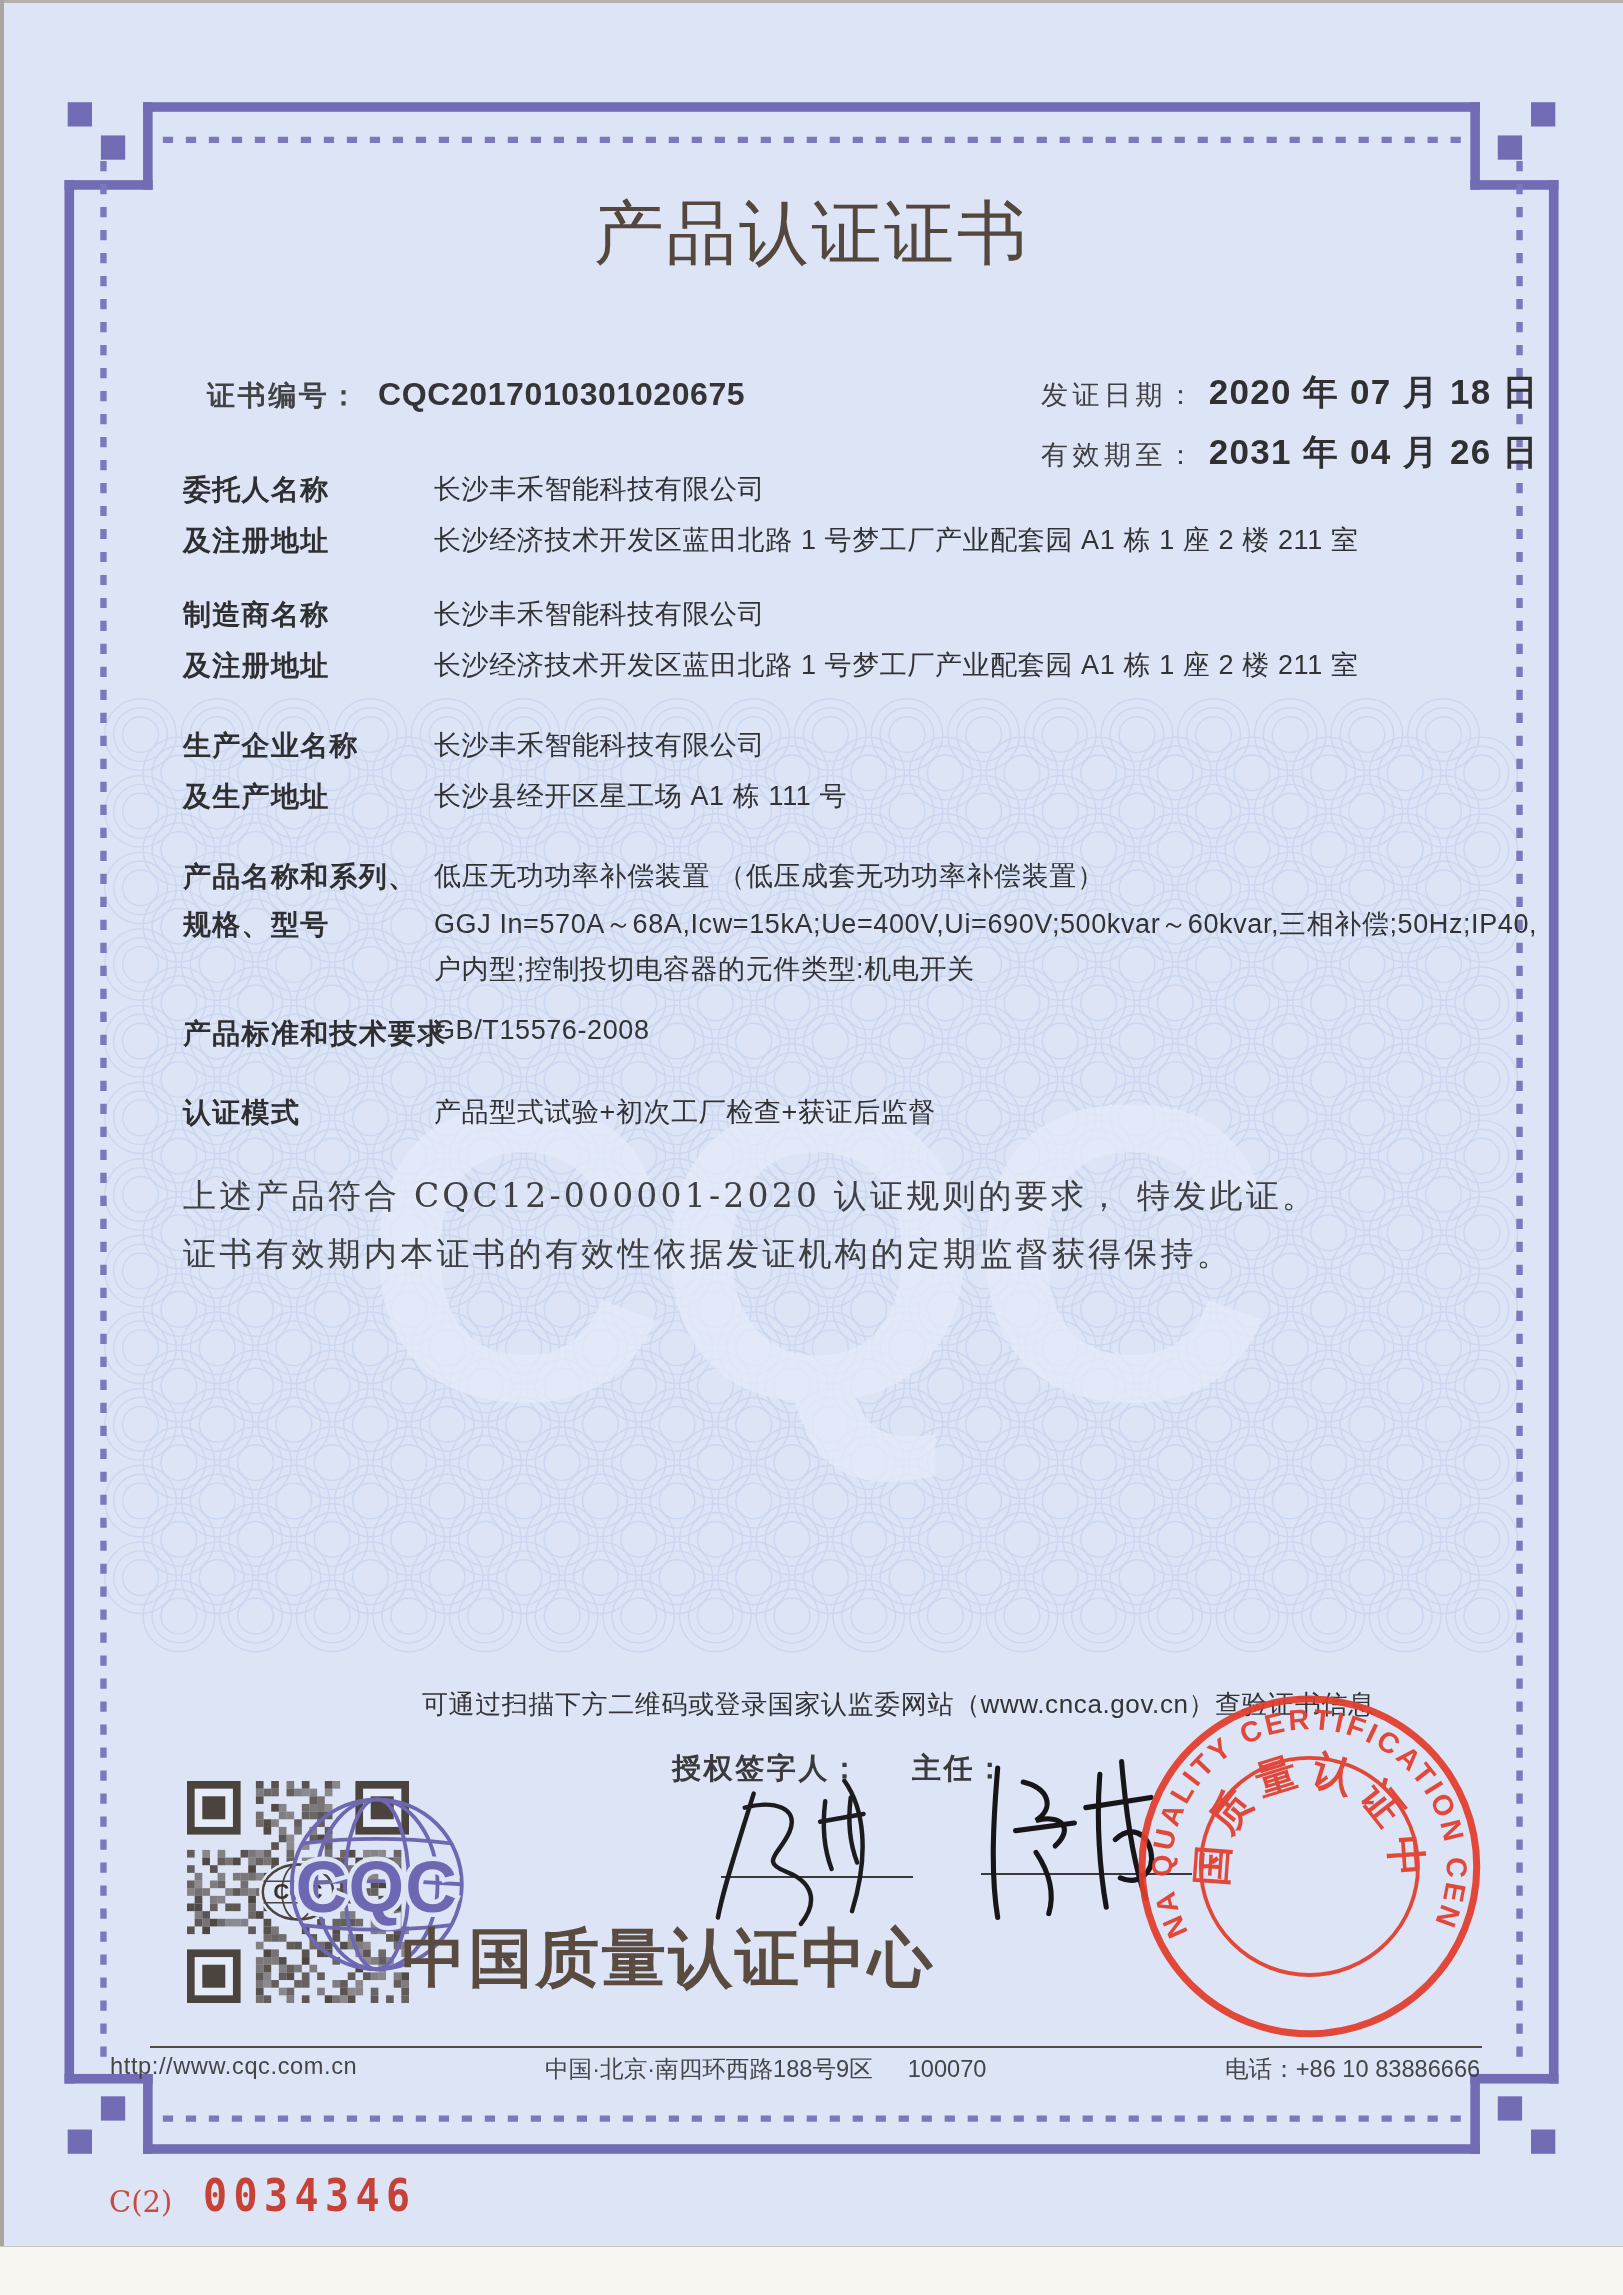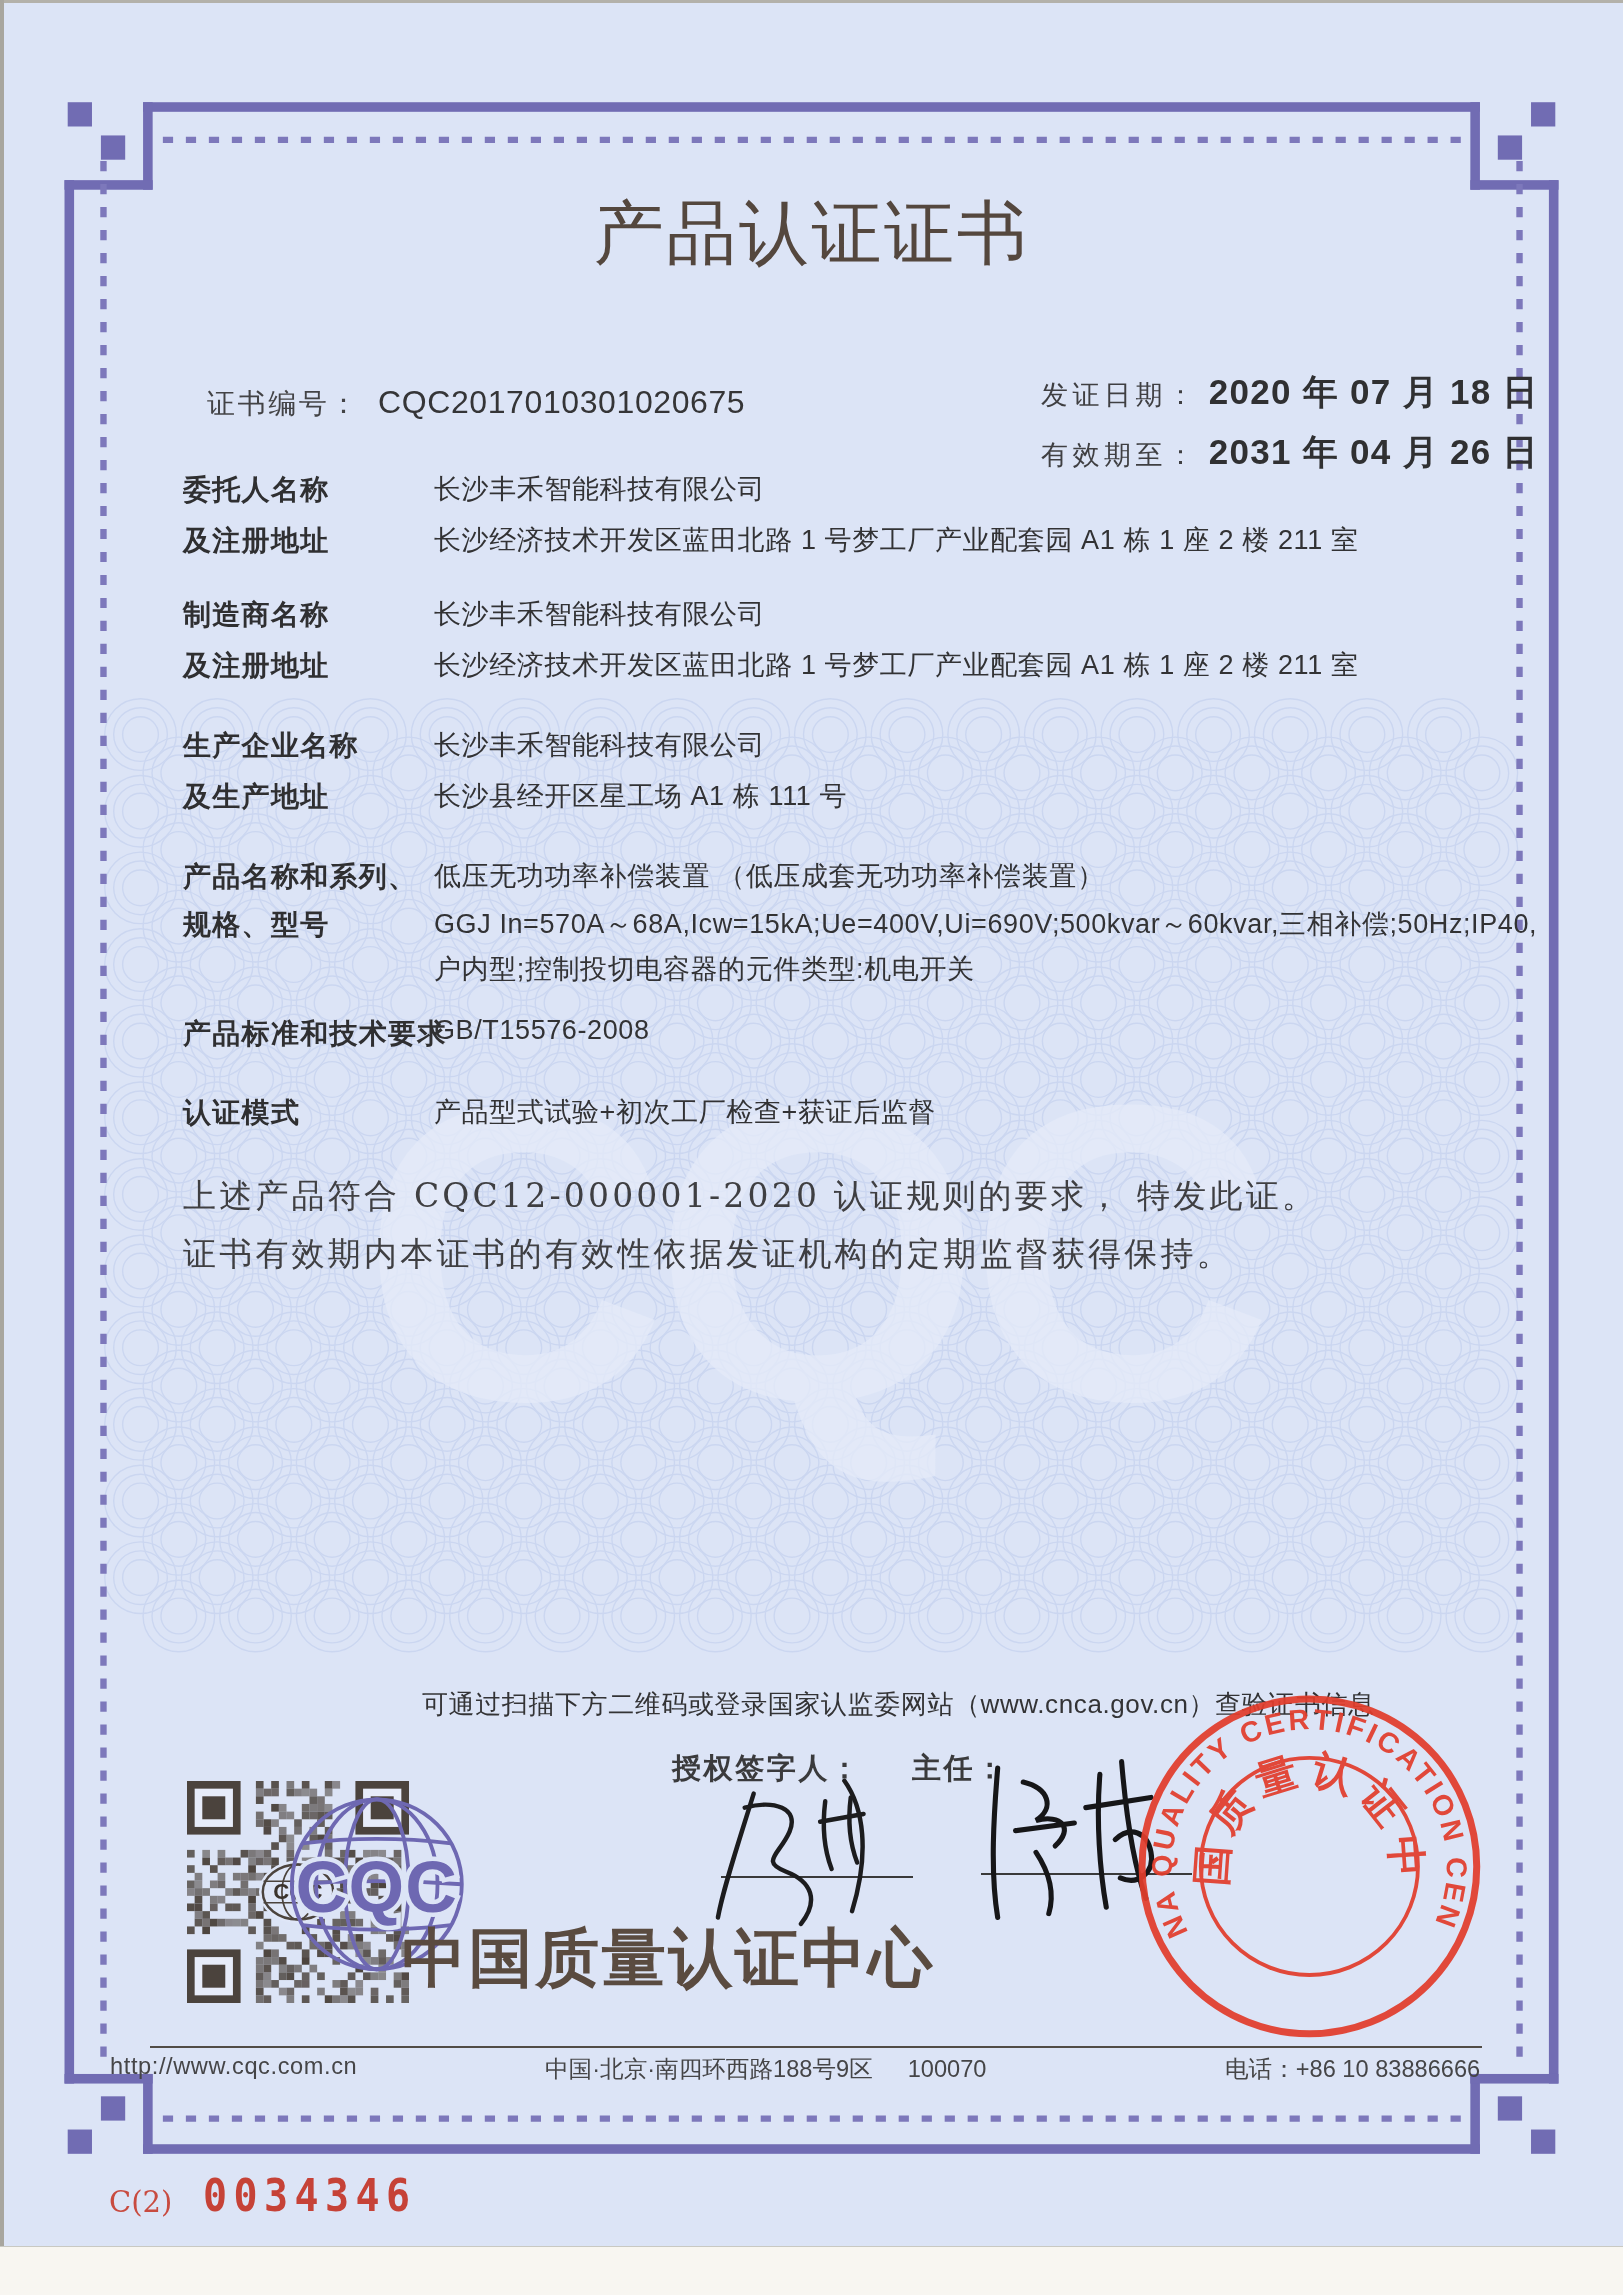--- a/index.html
+++ b/index.html
@@ -13,21 +13,21 @@
   .scan-left{left:0;top:0;width:3.8px;height:2246px;background:#a8a69f;}
   .bottom-white{left:0;top:2246px;width:1623px;height:50px;background:#f8f6f1;border-top:1.9px solid #c9c9c3;}
 
   
   .title{left:0;top:187px;width:1623px;text-align:center;font-size:70px;font-weight:normal;
          color:#54473e;letter-spacing:2.6px;}
   .subtitle{left:0;top:299px;width:1623px;text-align:center;font-size:55px;font-weight:bold;
             color:#54473e;letter-spacing:1.3px;}
 
   
-  .cert-row{left:207px;top:384px;font-size:28px;}
+  .cert-row{left:207px;top:376px;font-size:28px;font-weight:bold;}
   .serif{font-family:"DejaVu Serif","Liberation Serif",serif;}
   .cert-label{color:#434346;letter-spacing:2.6px;}
   .cert-value{font-size:32px;color:#353537;letter-spacing:0.6px;margin-left:18px;}
 
   .date-row1{left:1041px;top:369px;}
   .date-row2{left:1041px;top:429px;}
   .date-label{font-size:27px;color:#3f3f42;letter-spacing:4.5px;}
   .date-value{font-size:35px;font-weight:600;color:#303032;letter-spacing:1.3px;margin-left:10.2px;}
 
   

